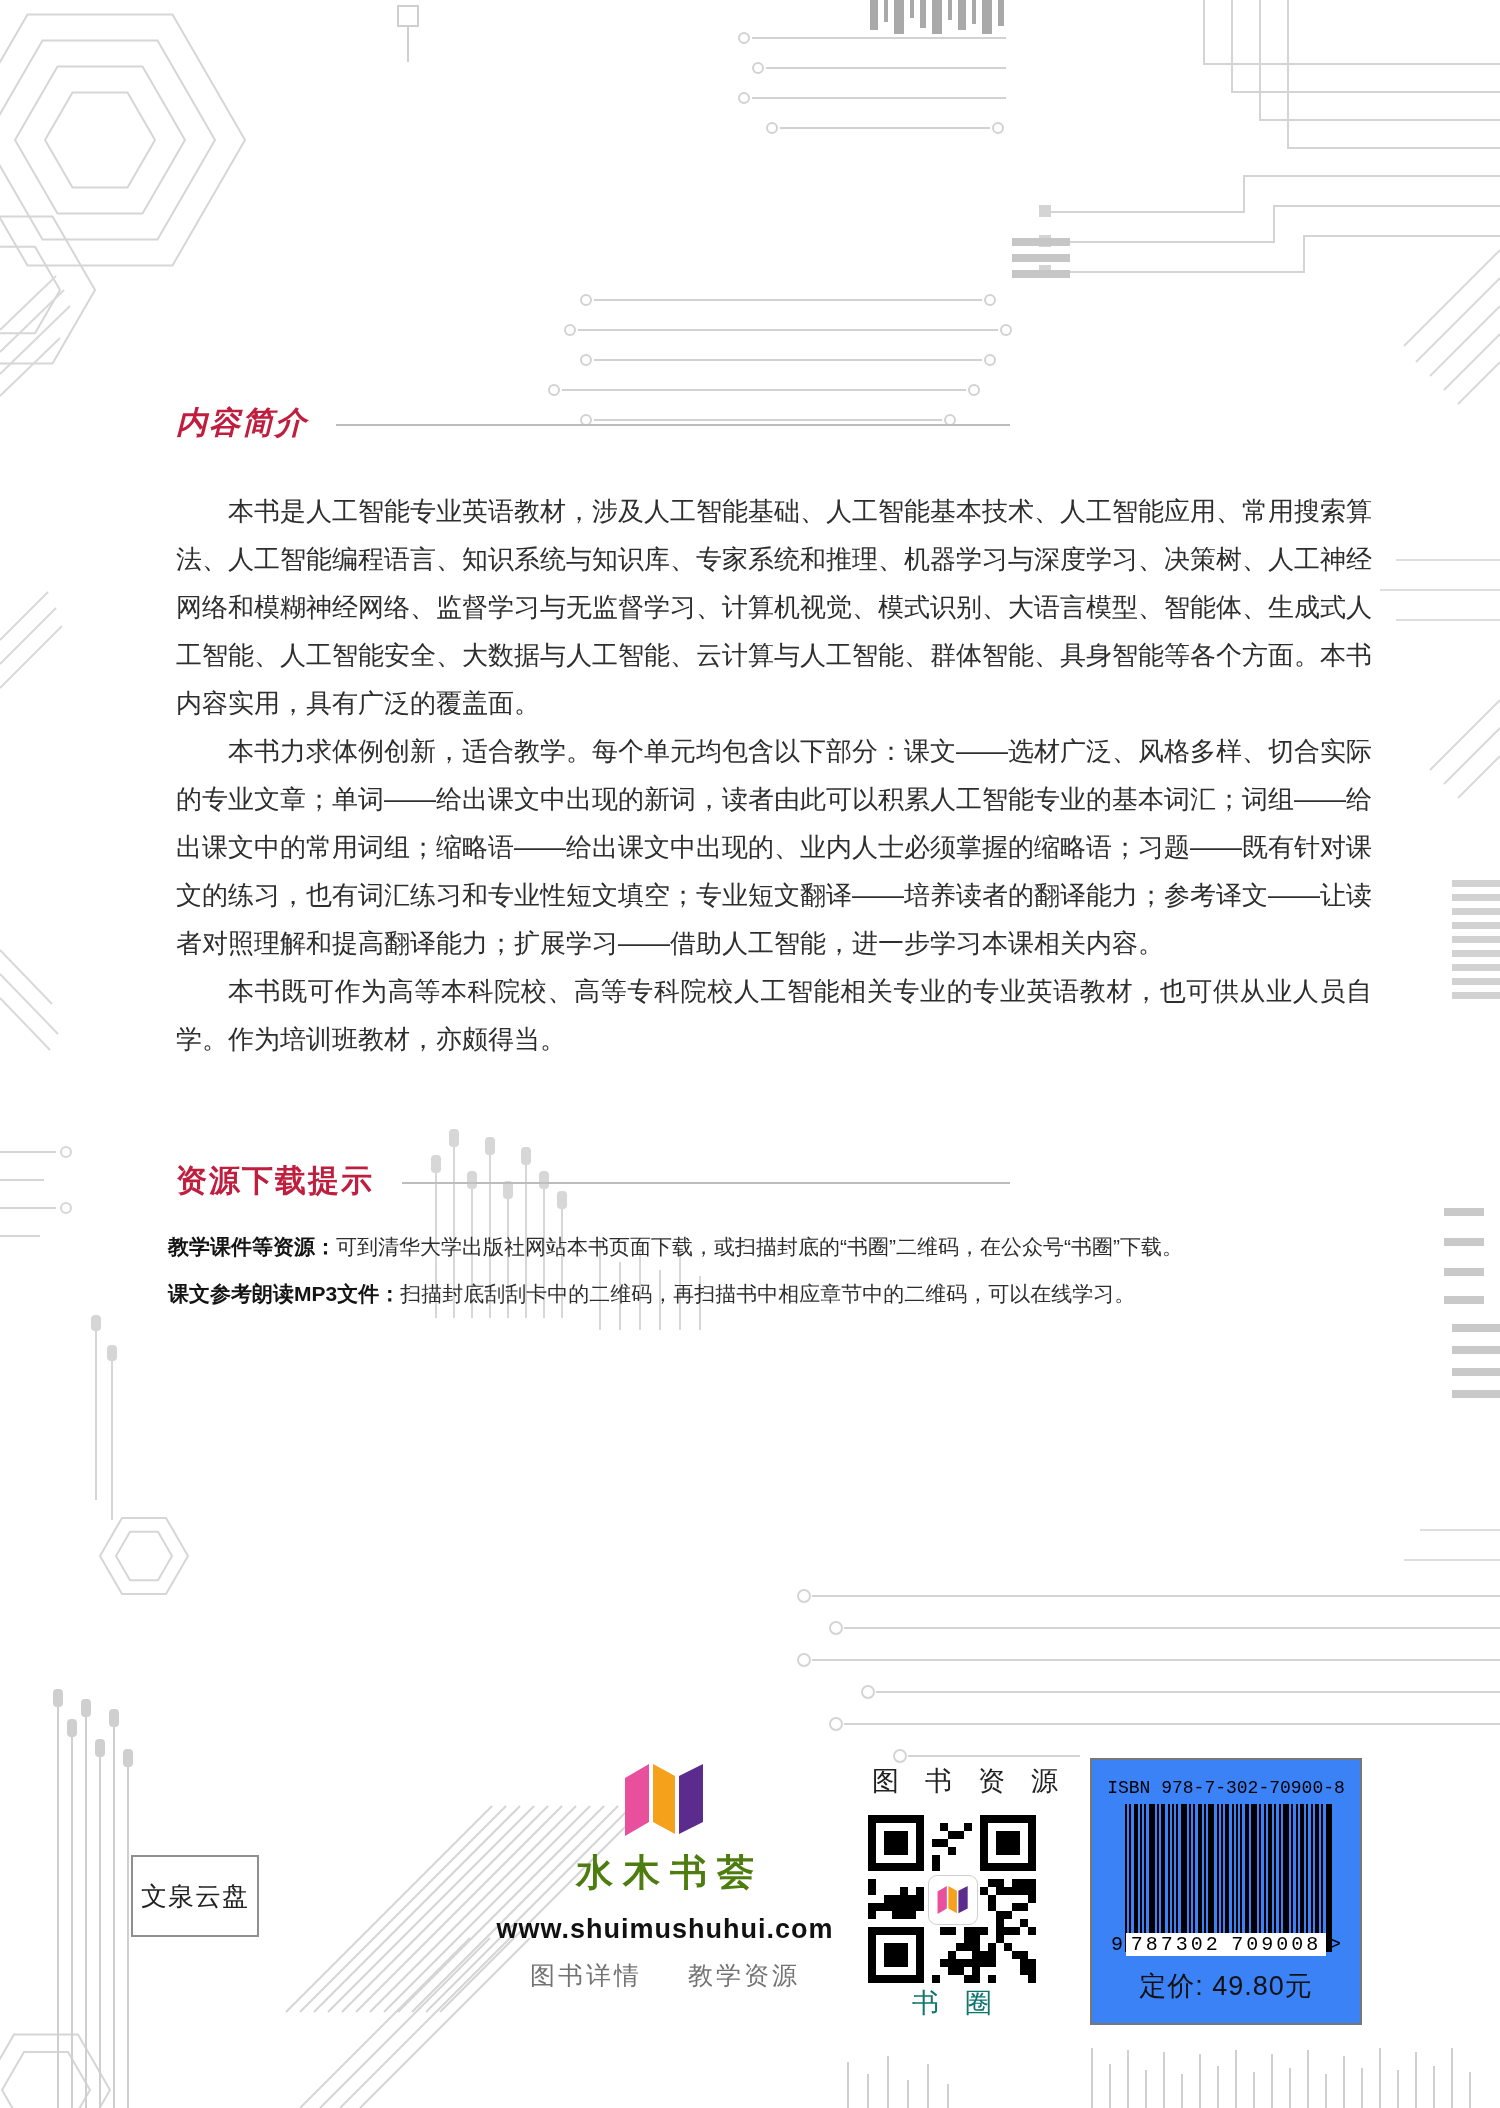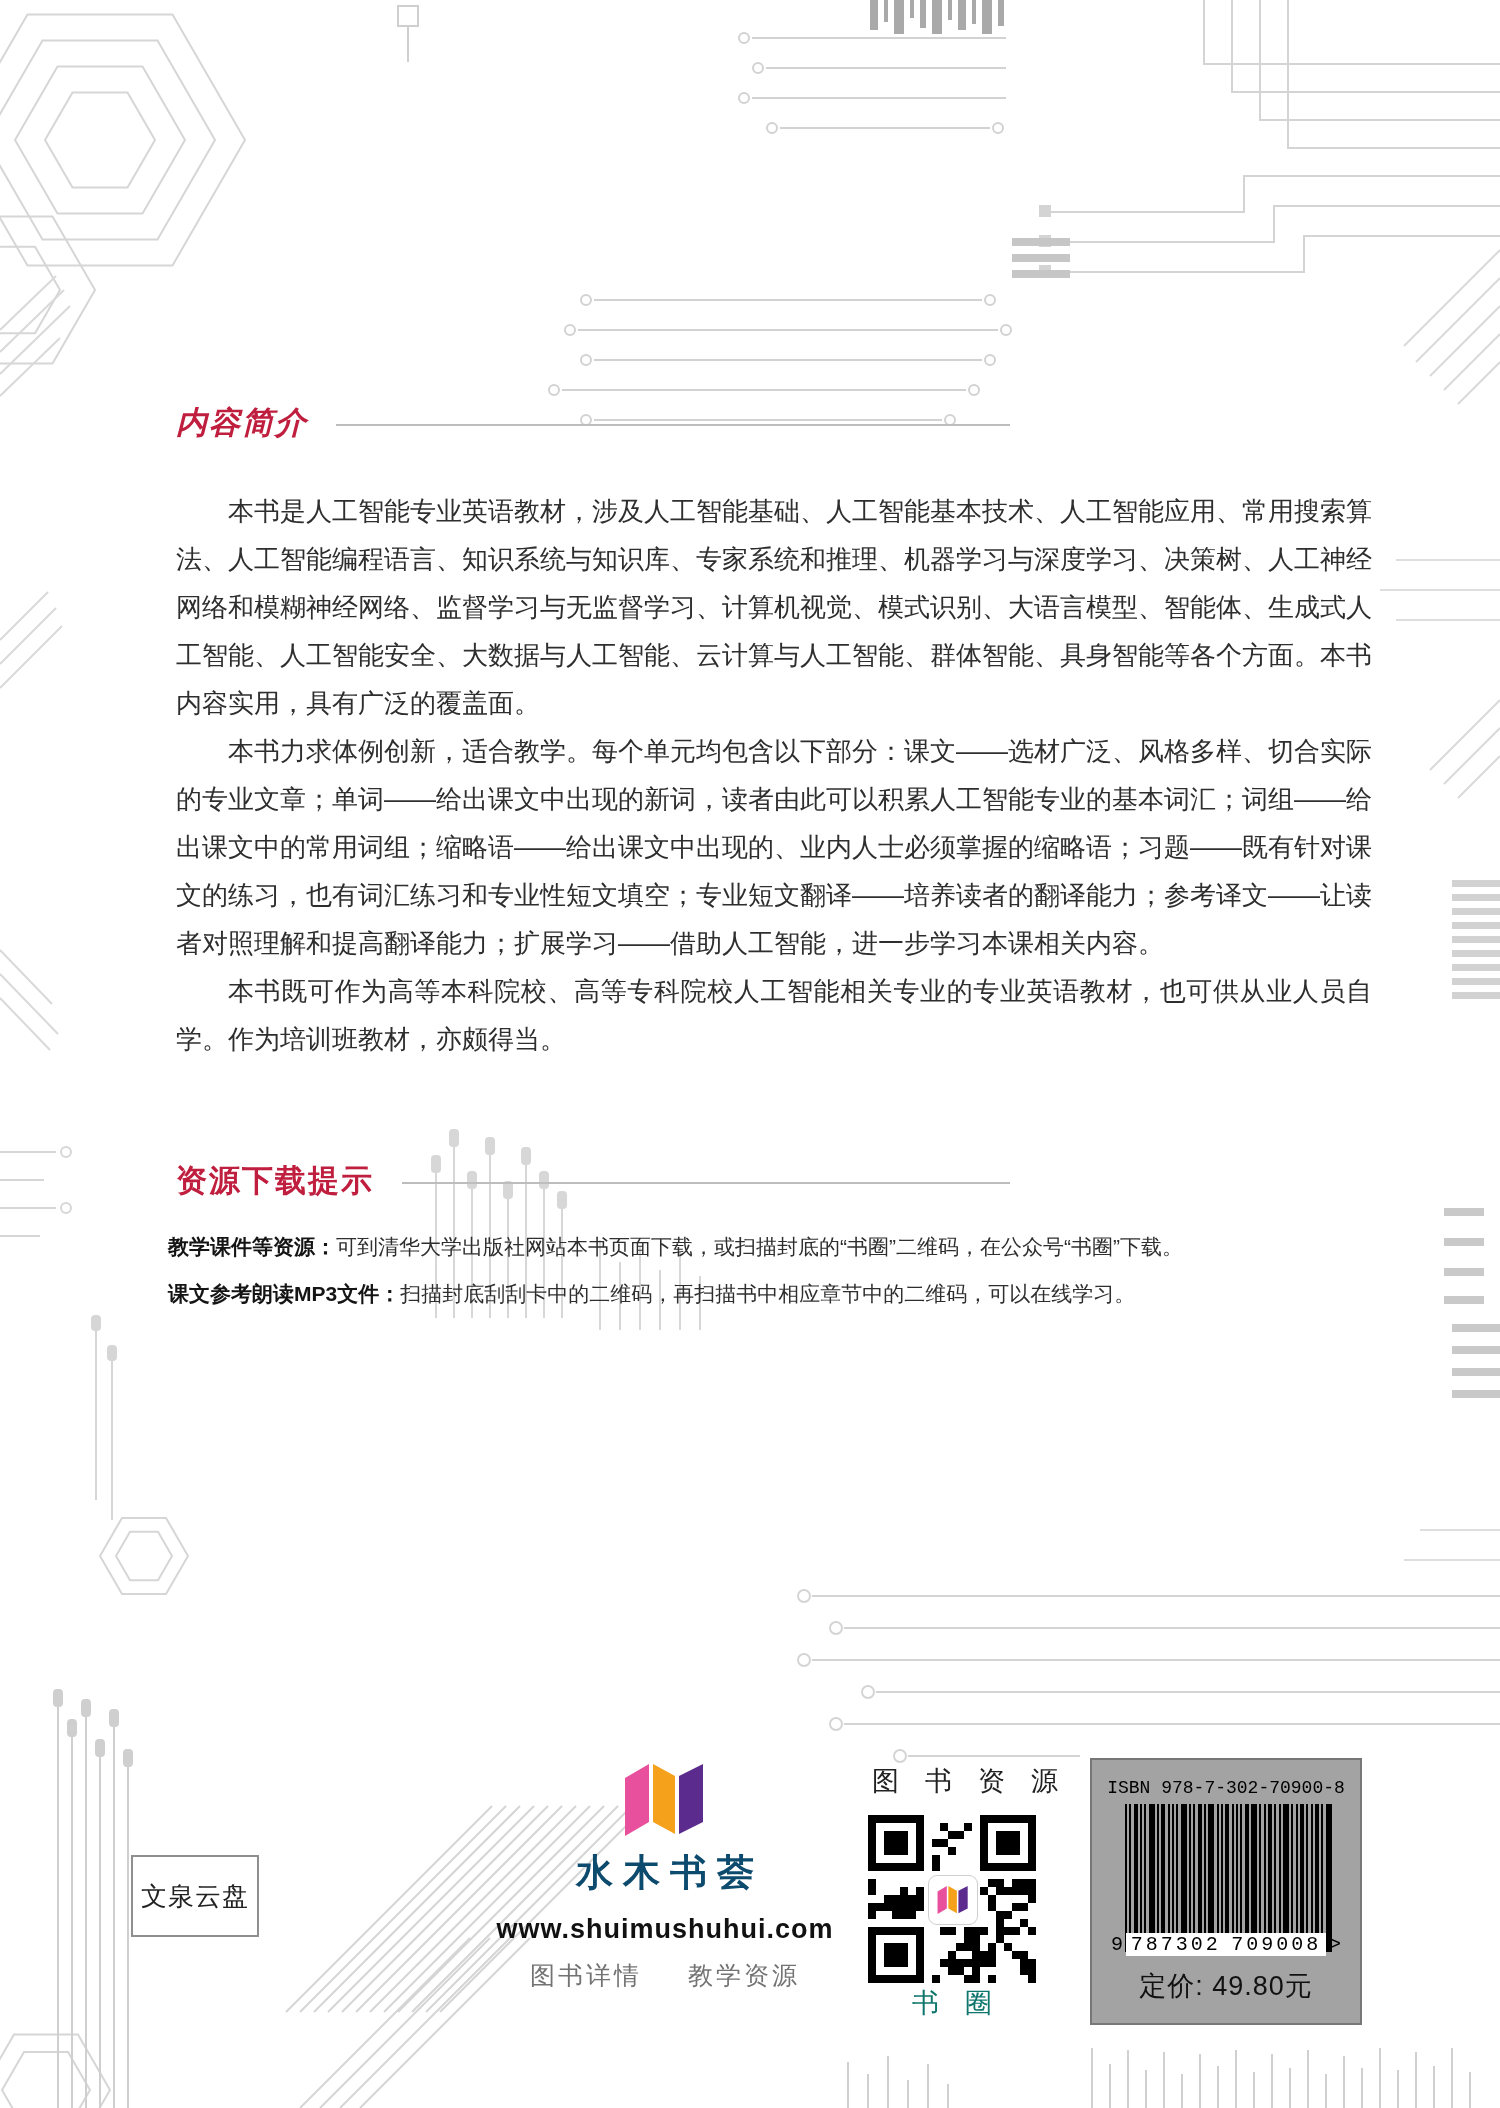--- a/index.html
+++ b/index.html
@@ -22,39 +22,39 @@
   .dl-item{margin:0 0 6px 0;}
   .dl-label{font-weight:bold;color:#141414;}
 
   
   .cloud-box{left:131px;top:1855px;width:124px;height:78px;background:#fff;border:2px solid #8f8f8f;
     display:flex;align-items:center;justify-content:center;font-size:26px;color:#222;letter-spacing:1px;}
 
   
   .publisher{left:470px;top:1762px;width:390px;text-align:center;}
   .pub-logo{display:block;margin:0 auto;}
-  .pub-name{margin-top:10px;font-size:37px;color:#0c4a6e;letter-spacing:10px;padding-left:10px;
+  .pub-name{margin-top:10px;font-size:37px;color:#4d7c0f;letter-spacing:10px;padding-left:10px;
     font-family:"Liberation Serif","DejaVu Serif",serif;font-weight:bold;}
   .pub-site{margin-top:16px;font-size:27px;font-weight:bold;color:#111;letter-spacing:1px;}
   .pub-links{margin-top:14px;font-size:25px;color:#737373;display:flex;justify-content:center;gap:46px;letter-spacing:3px;}
 
   
   .qr-block{left:846px;top:1763px;width:212px;text-align:center;}
   .qr-title{font-size:27px;color:#222;letter-spacing:26px;padding-left:26px;white-space:nowrap;}
   .qr-code{position:relative;width:168px;height:168px;margin:16px auto 0;background:#fff;}
   .qm{position:absolute;width:8px;height:8px;background:#000;}
   .qf{position:absolute;width:56px;height:56px;border:8px solid #000;box-sizing:border-box;}
   .qf::after{content:"";position:absolute;left:8px;top:8px;width:24px;height:24px;background:#000;}
   .qf.tl{left:0;top:0;} .qf.tr{right:0;top:0;} .qf.bl{left:0;bottom:0;}
   .q-logo{position:absolute;left:60px;top:60px;width:48px;height:48px;background:#fff;border:1px solid #cfcfcf;
     border-radius:9px;display:flex;align-items:center;justify-content:center;}
   .qr-caption{margin-top:2px;font-size:27px;color:#0f766e;letter-spacing:26px;padding-left:26px;}
 
   
-  .barcode-box{left:1090px;top:1758px;width:272px;height:267px;background:#a3a3a3;border:2px solid #777;
+  .barcode-box{left:1090px;top:1758px;width:272px;height:267px;background:#3b82f6;border:2px solid #777;
     box-sizing:border-box;text-align:center;}
   .isbn{margin-top:18px;font-family:"Liberation Mono","DejaVu Sans Mono",monospace;font-size:18px;
     color:#000;white-space:nowrap;letter-spacing:0px;}
   .bars-wrap{position:relative;margin:6px auto 0;width:230px;height:148px;}
   .bars{position:absolute;left:14px;right:12px;top:0;bottom:0;}
   .bars div{position:absolute;top:0;bottom:0;background:#000;}
   .bc-digits{position:absolute;left:0;right:0;bottom:-4px;display:flex;justify-content:space-between;
     font-family:"Liberation Mono","DejaVu Sans Mono",monospace;font-size:20px;color:#000;align-items:flex-end;}
   .bc-digits .grp{background:#fff;padding:0 5px;letter-spacing:3px;margin-top:30px;}
   .bc-digits .lead{background:transparent;padding-right:2px;}

